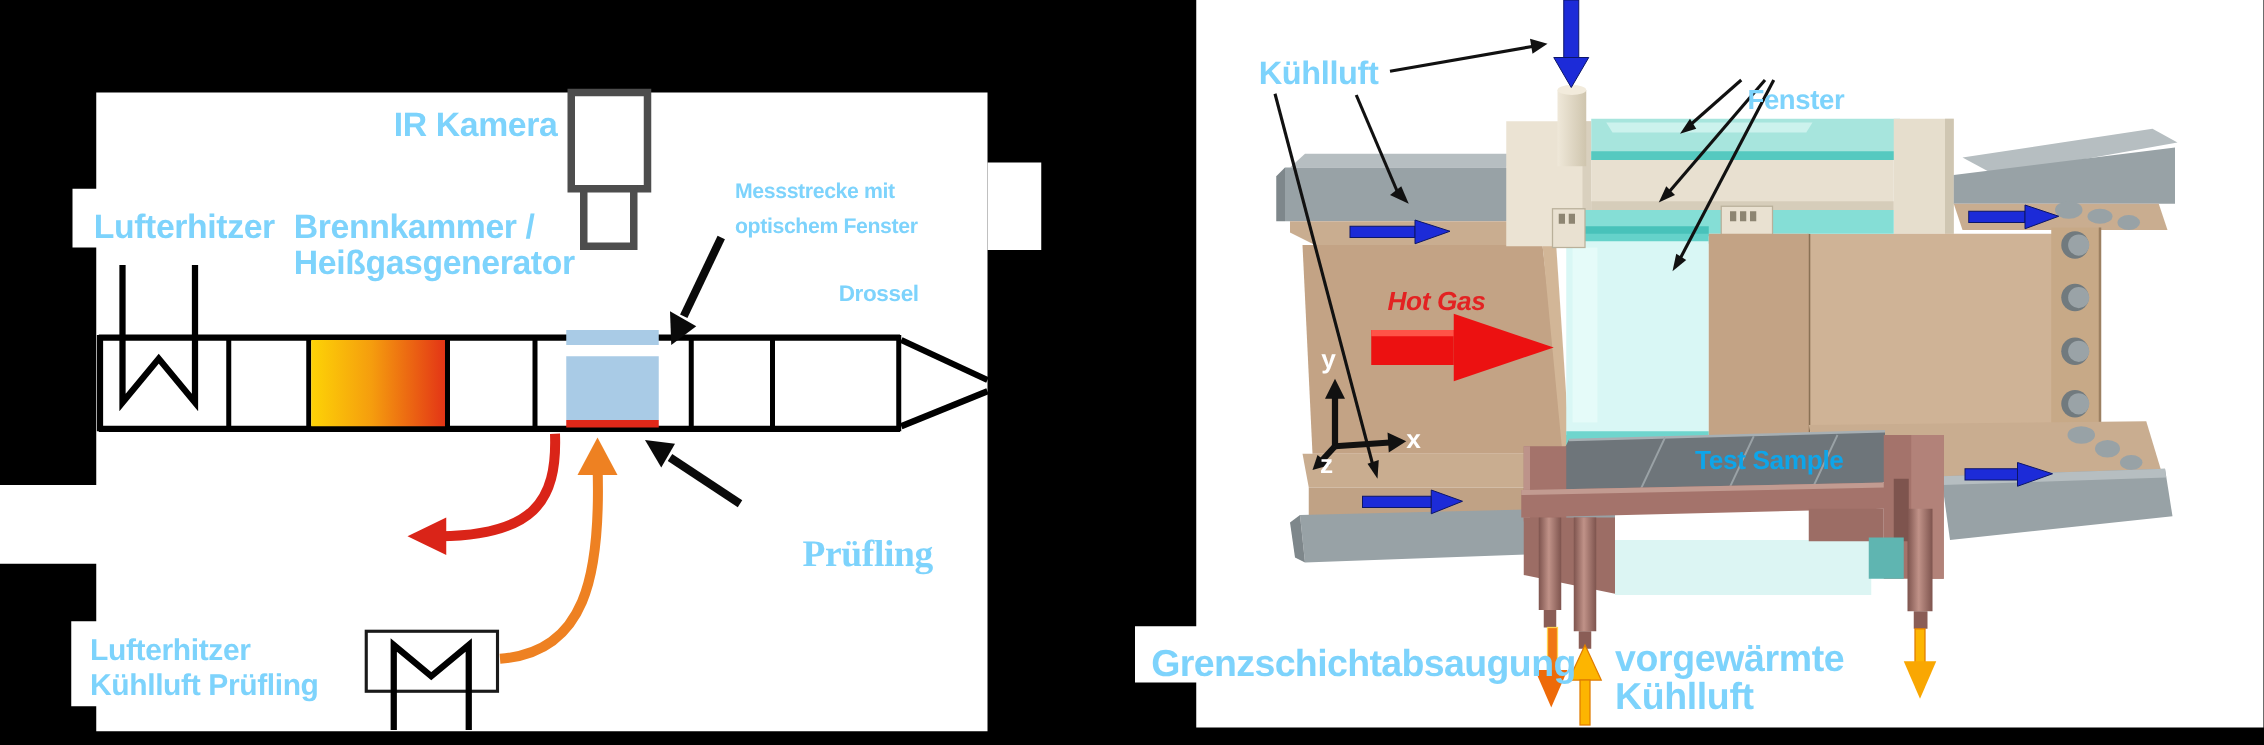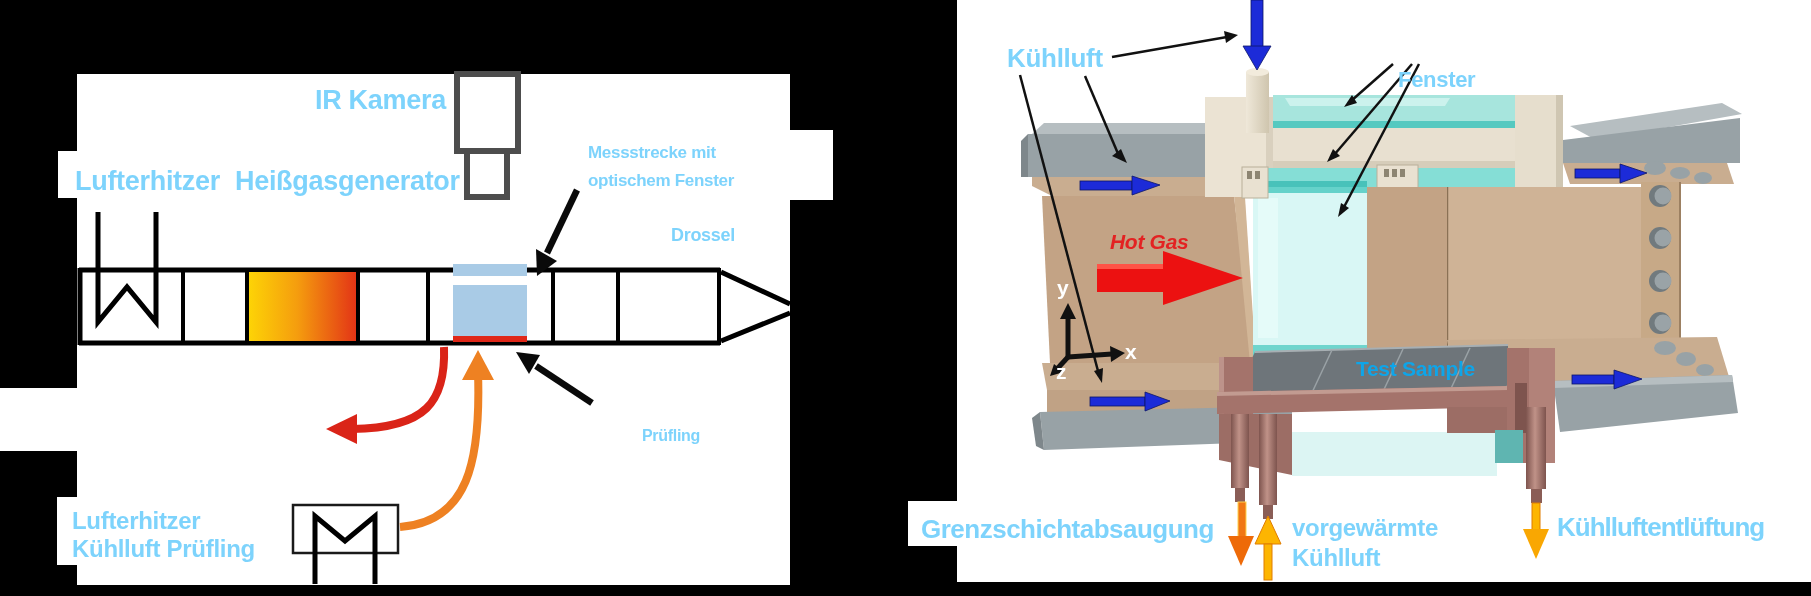--- a/index.html
+++ b/index.html
@@ -295,40 +295,40 @@
         <polygon points="1327,162 1340,156 1333,149" stroke="none" fill="#111"></polygon>
         <line x1="1419" y1="64" x2="1343" y2="209"></line>
         <polygon points="1338,217 1349,208 1341,203" stroke="none" fill="#111"></polygon>
       </g>
     </g>
   </svg>
 
   <div class="lbl" style="left:315px;top:86px;font-size:27px;">IR Kamera</div>
   <div class="lbl" style="left:75px;top:167px;font-size:27px;">Lufterhitzer</div>
   <div class="lbl" style="left:235px;top:167px;font-size:27px;line-height:29px;">
+    <span class="line">Brennkammer /</span>
     <span class="line">Heißgasgenerator</span>
   </div>
   <div class="lbl" style="left:588px;top:139px;font-size:17px;line-height:28px;">
     <span class="line">Messstrecke mit</span>
     <span class="line">optischem Fenster</span>
   </div>
   <div class="lbl" style="left:671px;top:226px;font-size:18px;">Drossel</div>
-  <div class="lbl" style="left:642px;top:427px;font-size:16px;">Prüfling</div>
+  <div class="lbl" style="left:642px;top:427px;font-size:30px;font-family:Liberation Serif, serif;">Prüfling</div>
   <div class="lbl" style="left:72px;top:507px;font-size:24px;line-height:28px;">
     <span class="line">Lufterhitzer</span>
     <span class="line">Kühlluft Prüfling</span>
   </div>
 
   <div class="lbl" style="left:1007px;top:44px;font-size:26px;">Kühlluft</div>
   <div class="lbl" style="left:1398px;top:31px;font-size:22px;margin-top:37px;">Fenster</div>
   <div class="lbl red-txt" style="left:1110px;top:230px;font-size:21px;font-style:italic;">Hot Gas</div>
   <div class="lbl orange-txt" style="left:1356px;top:357px;font-size:21px;">Test Sample</div>
-  <div class="lbl" style="left:921px;top:515px;font-size:26px;letter-spacing:-0.5px;">Grenzschichtabsaugung</div>
-  <div class="lbl" style="left:1292px;top:513px;font-size:24px;line-height:30px;">
+  <div class="lbl" style="left:921px;top:515px;font-size:30px;letter-spacing:-0.5px;">Grenzschichtabsaugung</div>
+  <div class="lbl" style="left:1292px;top:513px;font-size:30px;line-height:30px;">
     <span class="line">vorgewärmte</span>
     <span class="line">Kühlluft</span>
   </div>
-  <div class="lbl" style="left:1557px;top:513px;font-size:26px;letter-spacing:-1px;">Kühlluftentlüftung</div>
   <div class="lbl white-txt" style="left:1057px;top:276px;font-size:21px;">y</div>
   <div class="lbl white-txt" style="left:1125px;top:340px;font-size:21px;">x</div>
   <div class="lbl white-txt" style="left:1056px;top:360px;font-size:21px;">z</div>
 
 </div>
 
 </body></html>

